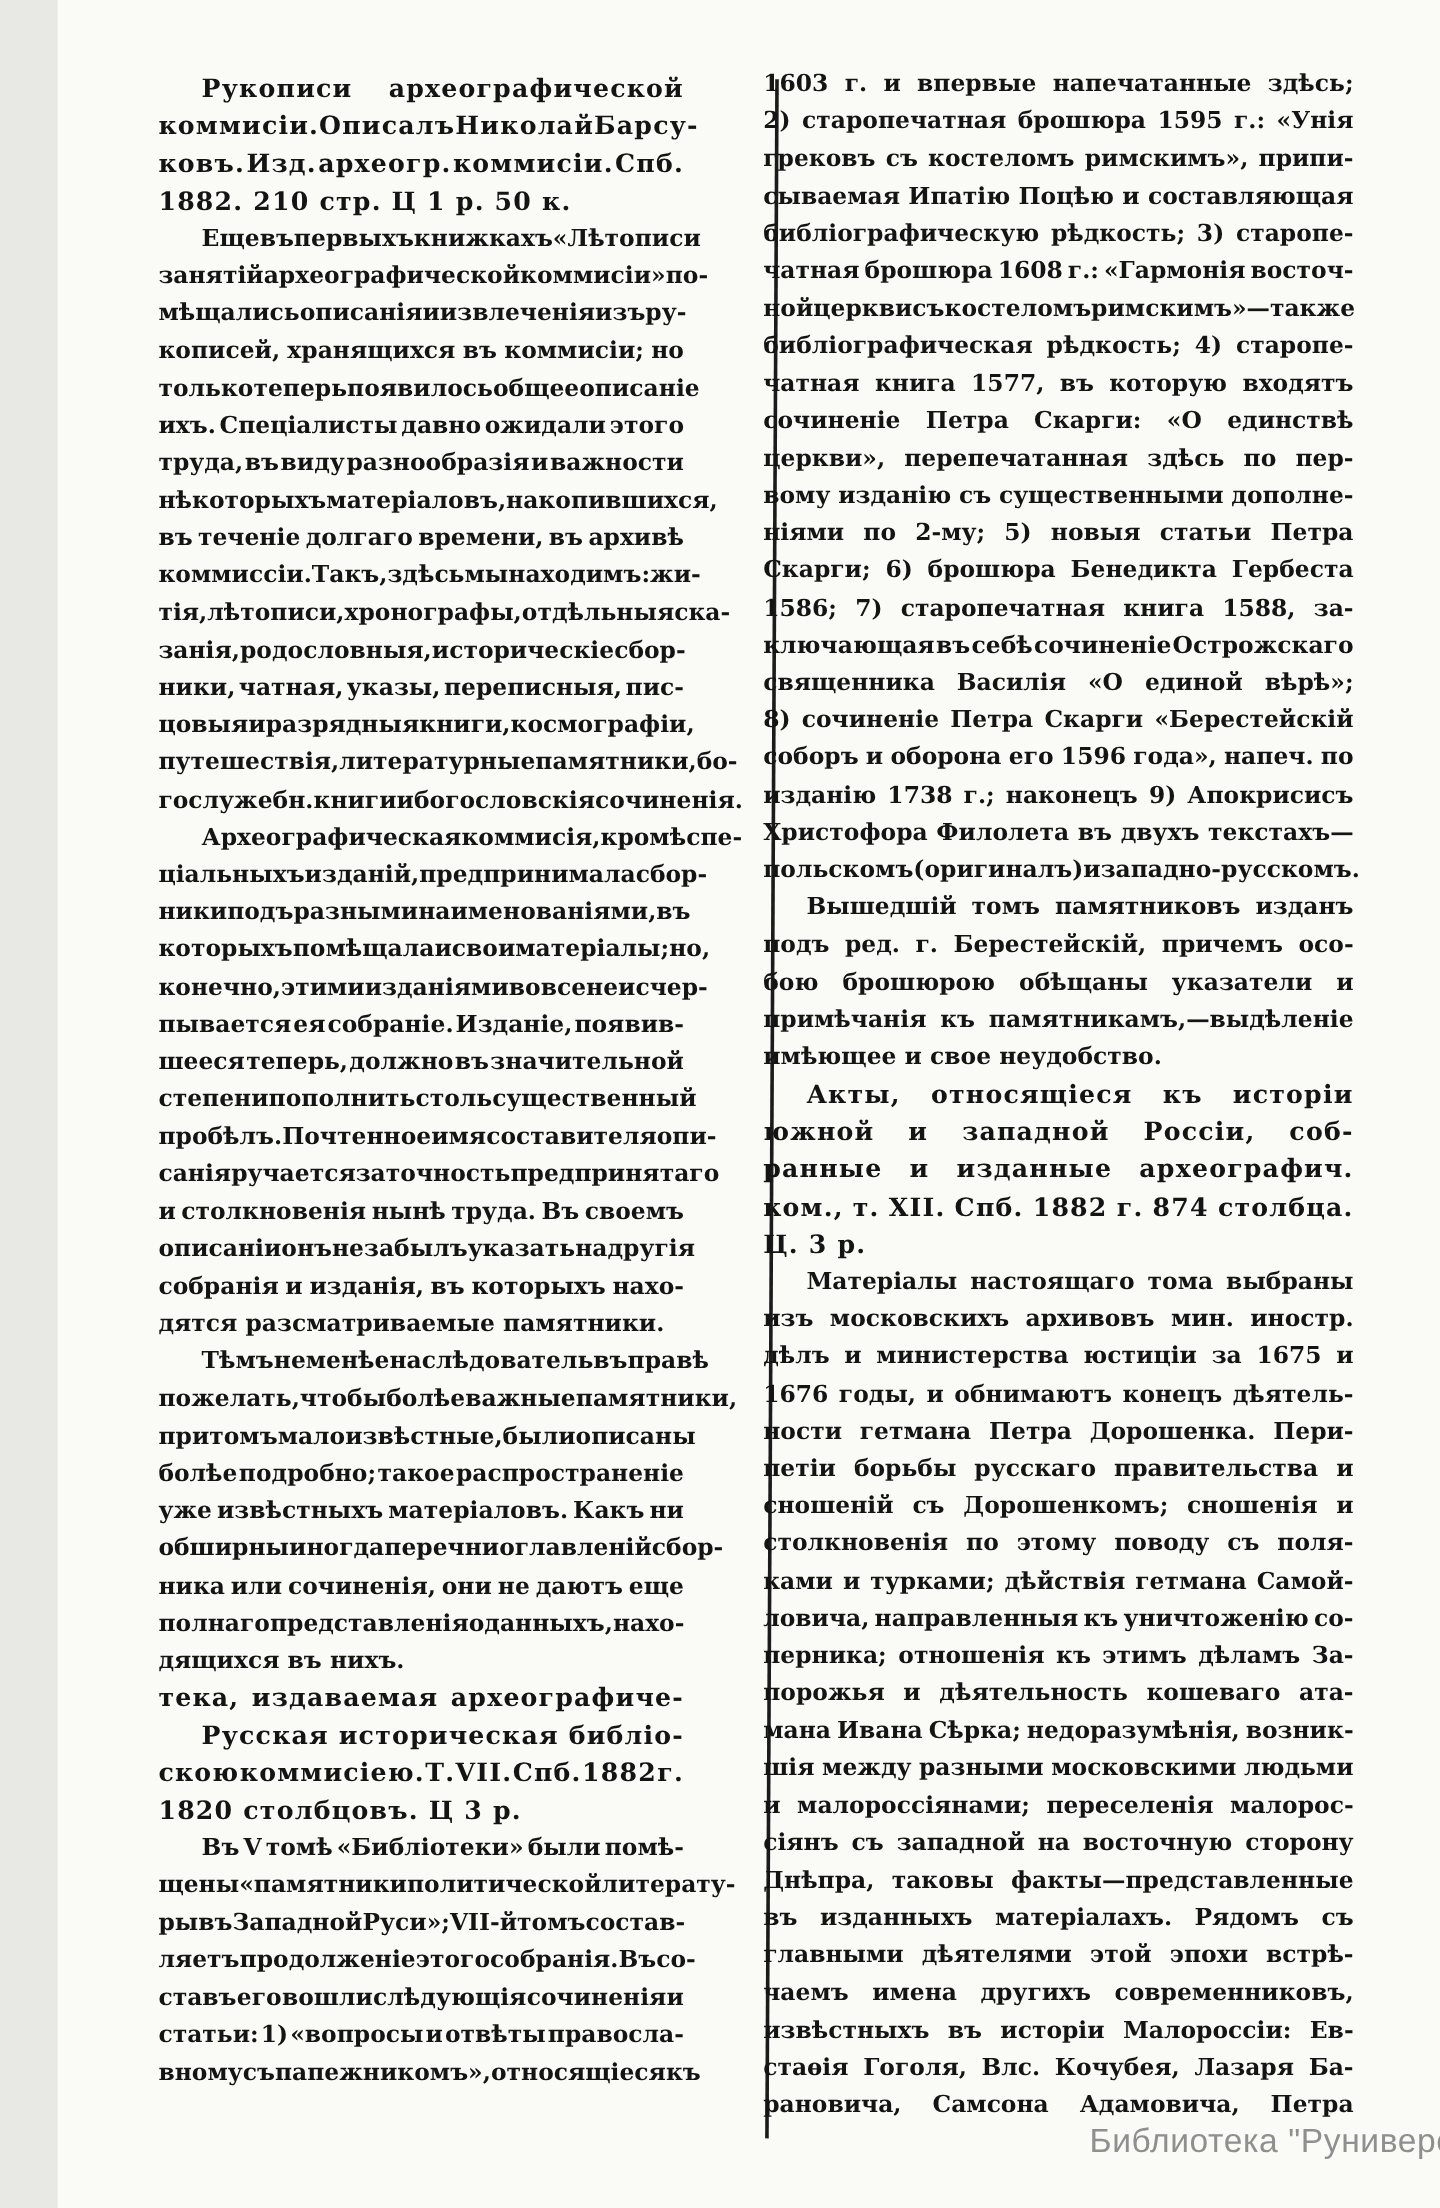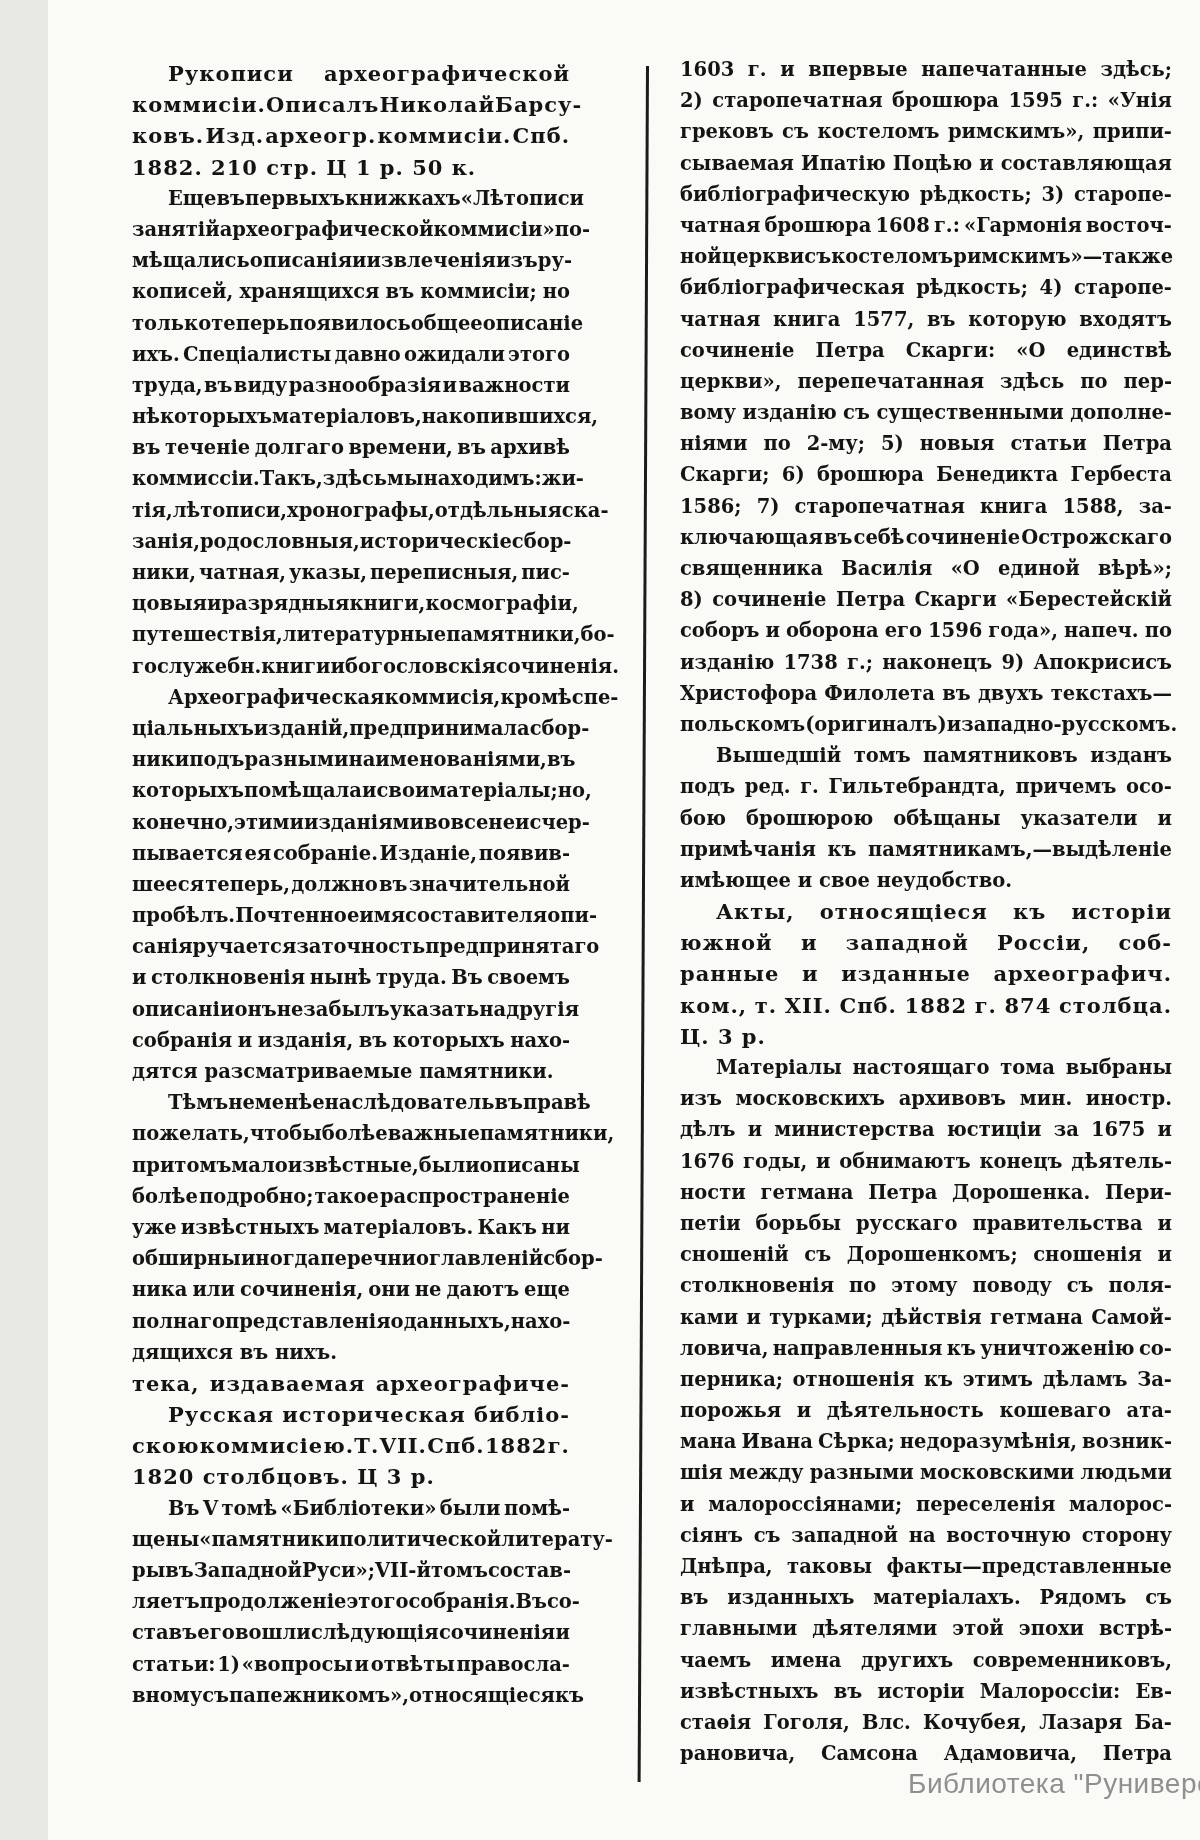--- a/index.html
+++ b/index.html
@@ -15,21 +15,21 @@
     width:1200px;height:1840px;
     background:var(--bg);
     color:var(--ink);
     font-family:"DejaVu Serif", serif;
     font-weight:bold;
     overflow:hidden;
     margin-left:48px;
   }
   .col{position:absolute;font-size:19.5px;}
   .col-left{left:84px;top:58px;width:438px;}
-  .col-right{left:632px;top:54px;width:492px;}
+  .col-right{left:588px;top:54px;width:492px;}
   .line{
     height:31.2px;line-height:31.2px;
     display:flex;justify-content:space-between;
     white-space:pre;
   }
   .line span{display:inline-block;}
   .line.nj{display:block;text-align:left;white-space:nowrap;}
   .line.ind{padding-left:36px;}
   .line.h{font-size:21px;letter-spacing:1px;}
   .divider{
@@ -71,20 +71,21 @@
       <div class="line"><span>цовыя</span><span>и</span><span>разрядныя</span><span>книги,</span><span>космографіи,</span></div>
       <div class="line"><span>путешествія,</span><span>литературные</span><span>памятники,</span><span>бо-</span></div>
       <div class="line"><span>гослужебн.</span><span>книги</span><span>и</span><span>богословскія</span><span>сочиненія.</span></div>
       <div class="line ind"><span>Археографическая</span><span>коммисія,</span><span>кромѣ</span><span>спе-</span></div>
       <div class="line"><span>ціальныхъ</span><span>изданій,</span><span>предпринимала</span><span>сбор-</span></div>
       <div class="line"><span>ники</span><span>подъ</span><span>разными</span><span>наименованіями,</span><span>въ</span></div>
       <div class="line"><span>которыхъ</span><span>помѣщала</span><span>и</span><span>свои</span><span>матеріалы;</span><span>но,</span></div>
       <div class="line"><span>конечно,</span><span>этими</span><span>изданіями</span><span>вовсе</span><span>не</span><span>исчер-</span></div>
       <div class="line"><span>пывается</span><span>ея</span><span>собраніе.</span><span>Изданіе,</span><span>появив-</span></div>
       <div class="line"><span>шееся</span><span>теперь,</span><span>должно</span><span>въ</span><span>значительной</span></div>
+      <div class="line"><span>степени</span><span>пополнить</span><span>столь</span><span>существенный</span></div>
       <div class="line"><span>пробѣлъ.</span><span>Почтенное</span><span>имя</span><span>составителя</span><span>опи-</span></div>
       <div class="line"><span>санія</span><span>ручается</span><span>за</span><span>точность</span><span>предпринятаго</span></div>
       <div class="line"><span>и</span><span>столкновенія</span><span>нынѣ</span><span>труда.</span><span>Въ</span><span>своемъ</span></div>
       <div class="line"><span>описаніи</span><span>онъ</span><span>не</span><span>забылъ</span><span>указать</span><span>на</span><span>другія</span></div>
       <div class="line"><span>собранія</span><span>и</span><span>изданія,</span><span>въ</span><span>которыхъ</span><span>нахо-</span></div>
       <div class="line nj">дятся разсматриваемые памятники.</div>
       <div class="line ind"><span>Тѣмъ</span><span>не</span><span>менѣе</span><span>наслѣдователь</span><span>въ</span><span>правѣ</span></div>
       <div class="line"><span>пожелать,</span><span>чтобы</span><span>болѣе</span><span>важные</span><span>памятники,</span></div>
       <div class="line"><span>притомъ</span><span>малоизвѣстные,</span><span>были</span><span>описаны</span></div>
       <div class="line"><span>болѣе</span><span>подробно;</span><span>такое</span><span>распространеніе</span></div>
@@ -123,21 +124,21 @@
       <div class="line"><span>Скарги;</span><span>6)</span><span>брошюра</span><span>Бенедикта</span><span>Гербеста</span></div>
       <div class="line"><span>1586;</span><span>7)</span><span>старопечатная</span><span>книга</span><span>1588,</span><span>за-</span></div>
       <div class="line"><span>ключающая</span><span>въ</span><span>себѣ</span><span>сочиненіе</span><span>Острожскаго</span></div>
       <div class="line"><span>священника</span><span>Василія</span><span>«О</span><span>единой</span><span>вѣрѣ»;</span></div>
       <div class="line"><span>8)</span><span>сочиненіе</span><span>Петра</span><span>Скарги</span><span>«Берестейскій</span></div>
       <div class="line"><span>соборъ</span><span>и</span><span>оборона</span><span>его</span><span>1596</span><span>года»,</span><span>напеч.</span><span>по</span></div>
       <div class="line"><span>изданію</span><span>1738</span><span>г.;</span><span>наконецъ</span><span>9)</span><span>Апокрисисъ</span></div>
       <div class="line"><span>Христофора</span><span>Филолета</span><span>въ</span><span>двухъ</span><span>текстахъ—</span></div>
       <div class="line"><span>польскомъ</span><span>(оригиналъ)</span><span>и</span><span>западно-русскомъ.</span></div>
       <div class="line ind"><span>Вышедшій</span><span>томъ</span><span>памятниковъ</span><span>изданъ</span></div>
-      <div class="line"><span>подъ</span><span>ред.</span><span>г.</span><span>Гильтебрандта,</span><span>причемъ</span><span>осо-</span></div>
+      <div class="line"><span>подъ</span><span>ред.</span><span>г.</span><span>Берестейскій,</span><span>причемъ</span><span>осо-</span></div>
       <div class="line"><span>бою</span><span>брошюрою</span><span>обѣщаны</span><span>указатели</span><span>и</span></div>
       <div class="line"><span>примѣчанія</span><span>къ</span><span>памятникамъ,—выдѣленіе</span></div>
       <div class="line nj">имѣющее и свое неудобство.</div>
       <div class="line h ind"><span>Акты,</span><span>относящіеся</span><span>къ</span><span>исторіи</span></div>
       <div class="line h"><span>южной</span><span>и</span><span>западной</span><span>Россіи,</span><span>соб-</span></div>
       <div class="line h"><span>ранные</span><span>и</span><span>изданные</span><span>археографич.</span></div>
       <div class="line h"><span>ком.,</span><span>т.</span><span>XII.</span><span>Спб.</span><span>1882</span><span>г.</span><span>874</span><span>столбца.</span></div>
       <div class="line h nj">Ц. 3 р.</div>
       <div class="line ind"><span>Матеріалы</span><span>настоящаго</span><span>тома</span><span>выбраны</span></div>
       <div class="line"><span>изъ</span><span>московскихъ</span><span>архивовъ</span><span>мин.</span><span>иностр.</span></div>

